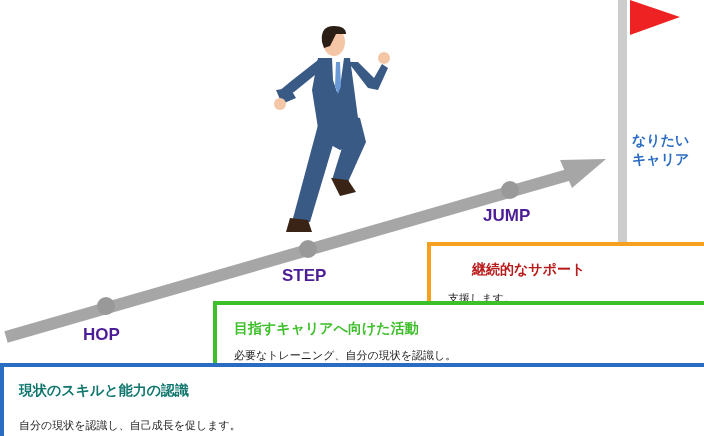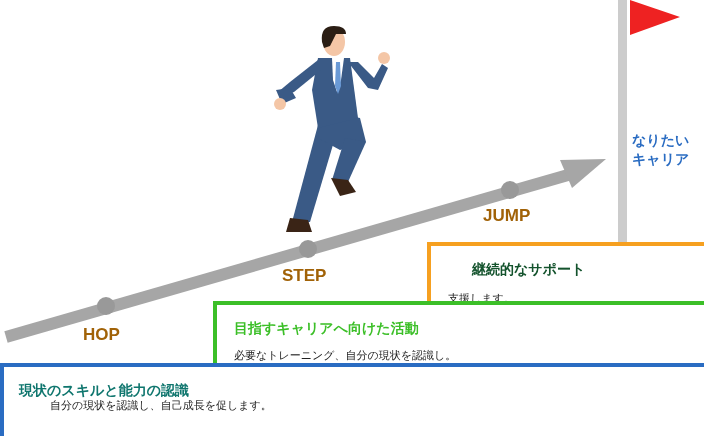--- a/index.html
+++ b/index.html
@@ -1,18 +1,18 @@
 <!DOCTYPE html>
 <html><head>
 <meta charset="utf-8">
 <style>
   html,body{margin:0;padding:0;background:#fff;}
   body{width:704px;height:436px;position:relative;overflow:hidden;font-family:"DejaVu Sans","Liberation Sans",sans-serif;}
   svg.art{position:absolute;left:0;top:0;}
-  .stage-label{position:absolute;font-family:"Liberation Sans",sans-serif;font-weight:bold;font-size:17px;color:#a16207;letter-spacing:0;}
+  .stage-label{position:absolute;font-family:"Liberation Sans",sans-serif;font-weight:bold;font-size:17px;color:#4c1d95;letter-spacing:0;}
   .step-box{position:absolute;background:#fff;}
   .step-title{position:absolute;font-size:14px;font-weight:bold;white-space:nowrap;}
   .step-desc{position:absolute;font-size:11px;color:#222;line-height:17px;white-space:nowrap;}
   .goal{position:absolute;font-size:14px;font-weight:bold;color:#2a6cc2;line-height:19px;}
 </style>
 </head>
 <body>
 
 <svg class="art" width="704" height="436" viewBox="0 0 704 436">
 
@@ -60,32 +60,32 @@
 <div class="stage-label" style="left:83px;top:325px;">HOP</div>
 <div class="stage-label" style="left:282px;top:266px;">STEP</div>
 <div class="stage-label" style="left:483px;top:206px;">JUMP</div>
 
 <div class="goal" style="left:632px;top:131px;">
   <div>なりたい</div>
   <div>キャリア</div>
 </div>
 
 <div class="step-box" style="left:427px;top:242px;width:277px;height:194px;border-top:4px solid #f6a020;border-left:4px solid #f6a020;">
-  <div class="step-title" style="left:17px;top:15px;color:#14532d;padding-left:24px;">継続的なサポート</div>
+  <div class="step-title" style="left:17px;top:15px;color:#b91c1c;padding-left:24px;">継続的なサポート</div>
   <div class="step-desc" style="left:17px;top:44px;">
     <div>支援します。</div>
   </div>
 </div>
 
 <div class="step-box" style="left:213px;top:301px;width:491px;height:135px;border-top:4px solid #3cbf28;border-left:4px solid #3cbf28;">
   <div class="step-title" style="left:17px;top:15px;color:#3cbf28;">目指すキャリアへ向けた活動</div>
   <div class="step-desc" style="left:17px;top:42px;">
     <div>必要なトレーニング、自分の現状を認識し。</div>
     <div>自律的なアクションを促します。</div>
   </div>
 </div>
 
 <div class="step-box" style="left:0px;top:363px;width:704px;height:73px;border-top:4px solid #2a6cc2;border-left:4px solid #2a6cc2;">
   <div class="step-title" style="left:15px;top:15px;color:#0f766e;">現状のスキルと能力の認識</div>
-  <div class="step-desc" style="left:15px;top:30px;margin-left:31px;">
+  <div class="step-desc" style="left:15px;top:50px;">
     <div>自分の現状を認識し、自己成長を促します。</div>
   </div>
 </div>
 
 </body></html>

